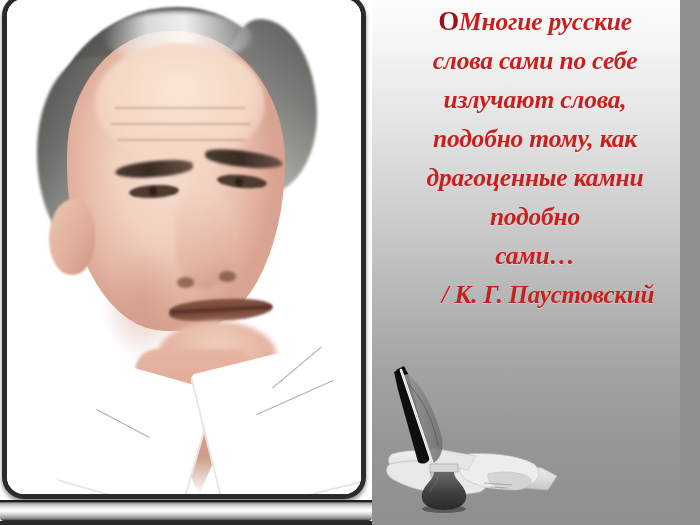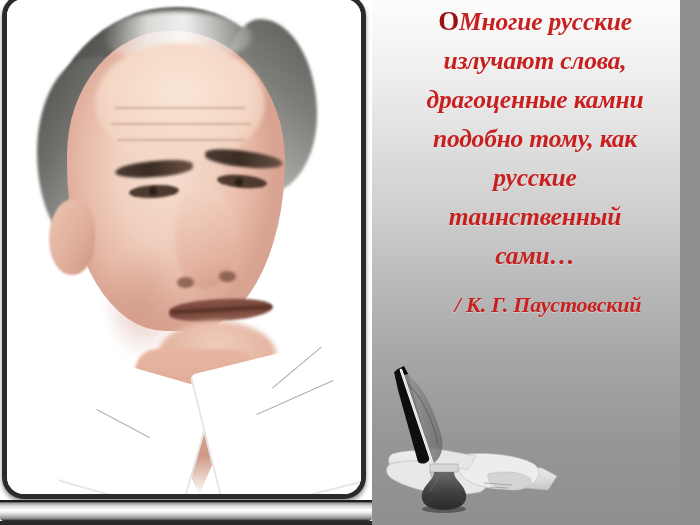--- a/index.html
+++ b/index.html
@@ -164,21 +164,21 @@
     color:#c81f1f;
     text-shadow:0 1px 0 rgba(255,255,255,.35);
     text-align:center;
     letter-spacing:-.2px;
   }
   .quote-line{display:block;white-space:nowrap;}
   .dropcap{
     font-style:normal;font-weight:bold;color:#9c1212;font-size:27px;
   }
   .attrib{
-    display:block;white-space:nowrap;margin-top:10px;font-size:22px;
+    display:block;white-space:nowrap;font-size:25px;
     padding-left:26px;
   }
 
   
   .quill-art{position:absolute;left:0;top:352px;width:200px;height:170px;}
   .quill-art svg{display:block;}
 </style>
 </head>
 <body>
 
@@ -222,25 +222,25 @@
       </div>
     </div>
     <div class="silver-bar"></div>
     <div class="bar-shadow"></div>
   </div>
 
   <div class="quote-panel">
 
     <div class="quote-text">
       <span class="quote-line"><span class="dropcap">О</span><span>Многие русские</span></span>
+      <span class="quote-line">слова сами по себе</span>
       <span class="quote-line">излучают слова,</span>
+      <span class="quote-line">подобно тому, как</span>
       <span class="quote-line">драгоценные камни</span>
-      <span class="quote-line">подобно тому, как</span>
-      <span class="quote-line">русские</span>
-      <span class="quote-line">таинственный</span>
+      <span class="quote-line">подобно</span>
       <span class="quote-line">сами…</span>
       <span class="attrib">/  К. Г. Паустовский</span>
     </div>
 
     <div class="quill-art">
       <svg width="200" height="170" viewBox="0 0 200 170" xmlns="http://www.w3.org/2000/svg" aria-hidden="true">
         <defs>
           <linearGradient id="paperG" x1="0" y1="0" x2="0" y2="1">
             <stop offset="0%" stop-color="#f0f0f0"></stop>
             <stop offset="60%" stop-color="#dedede"></stop>

